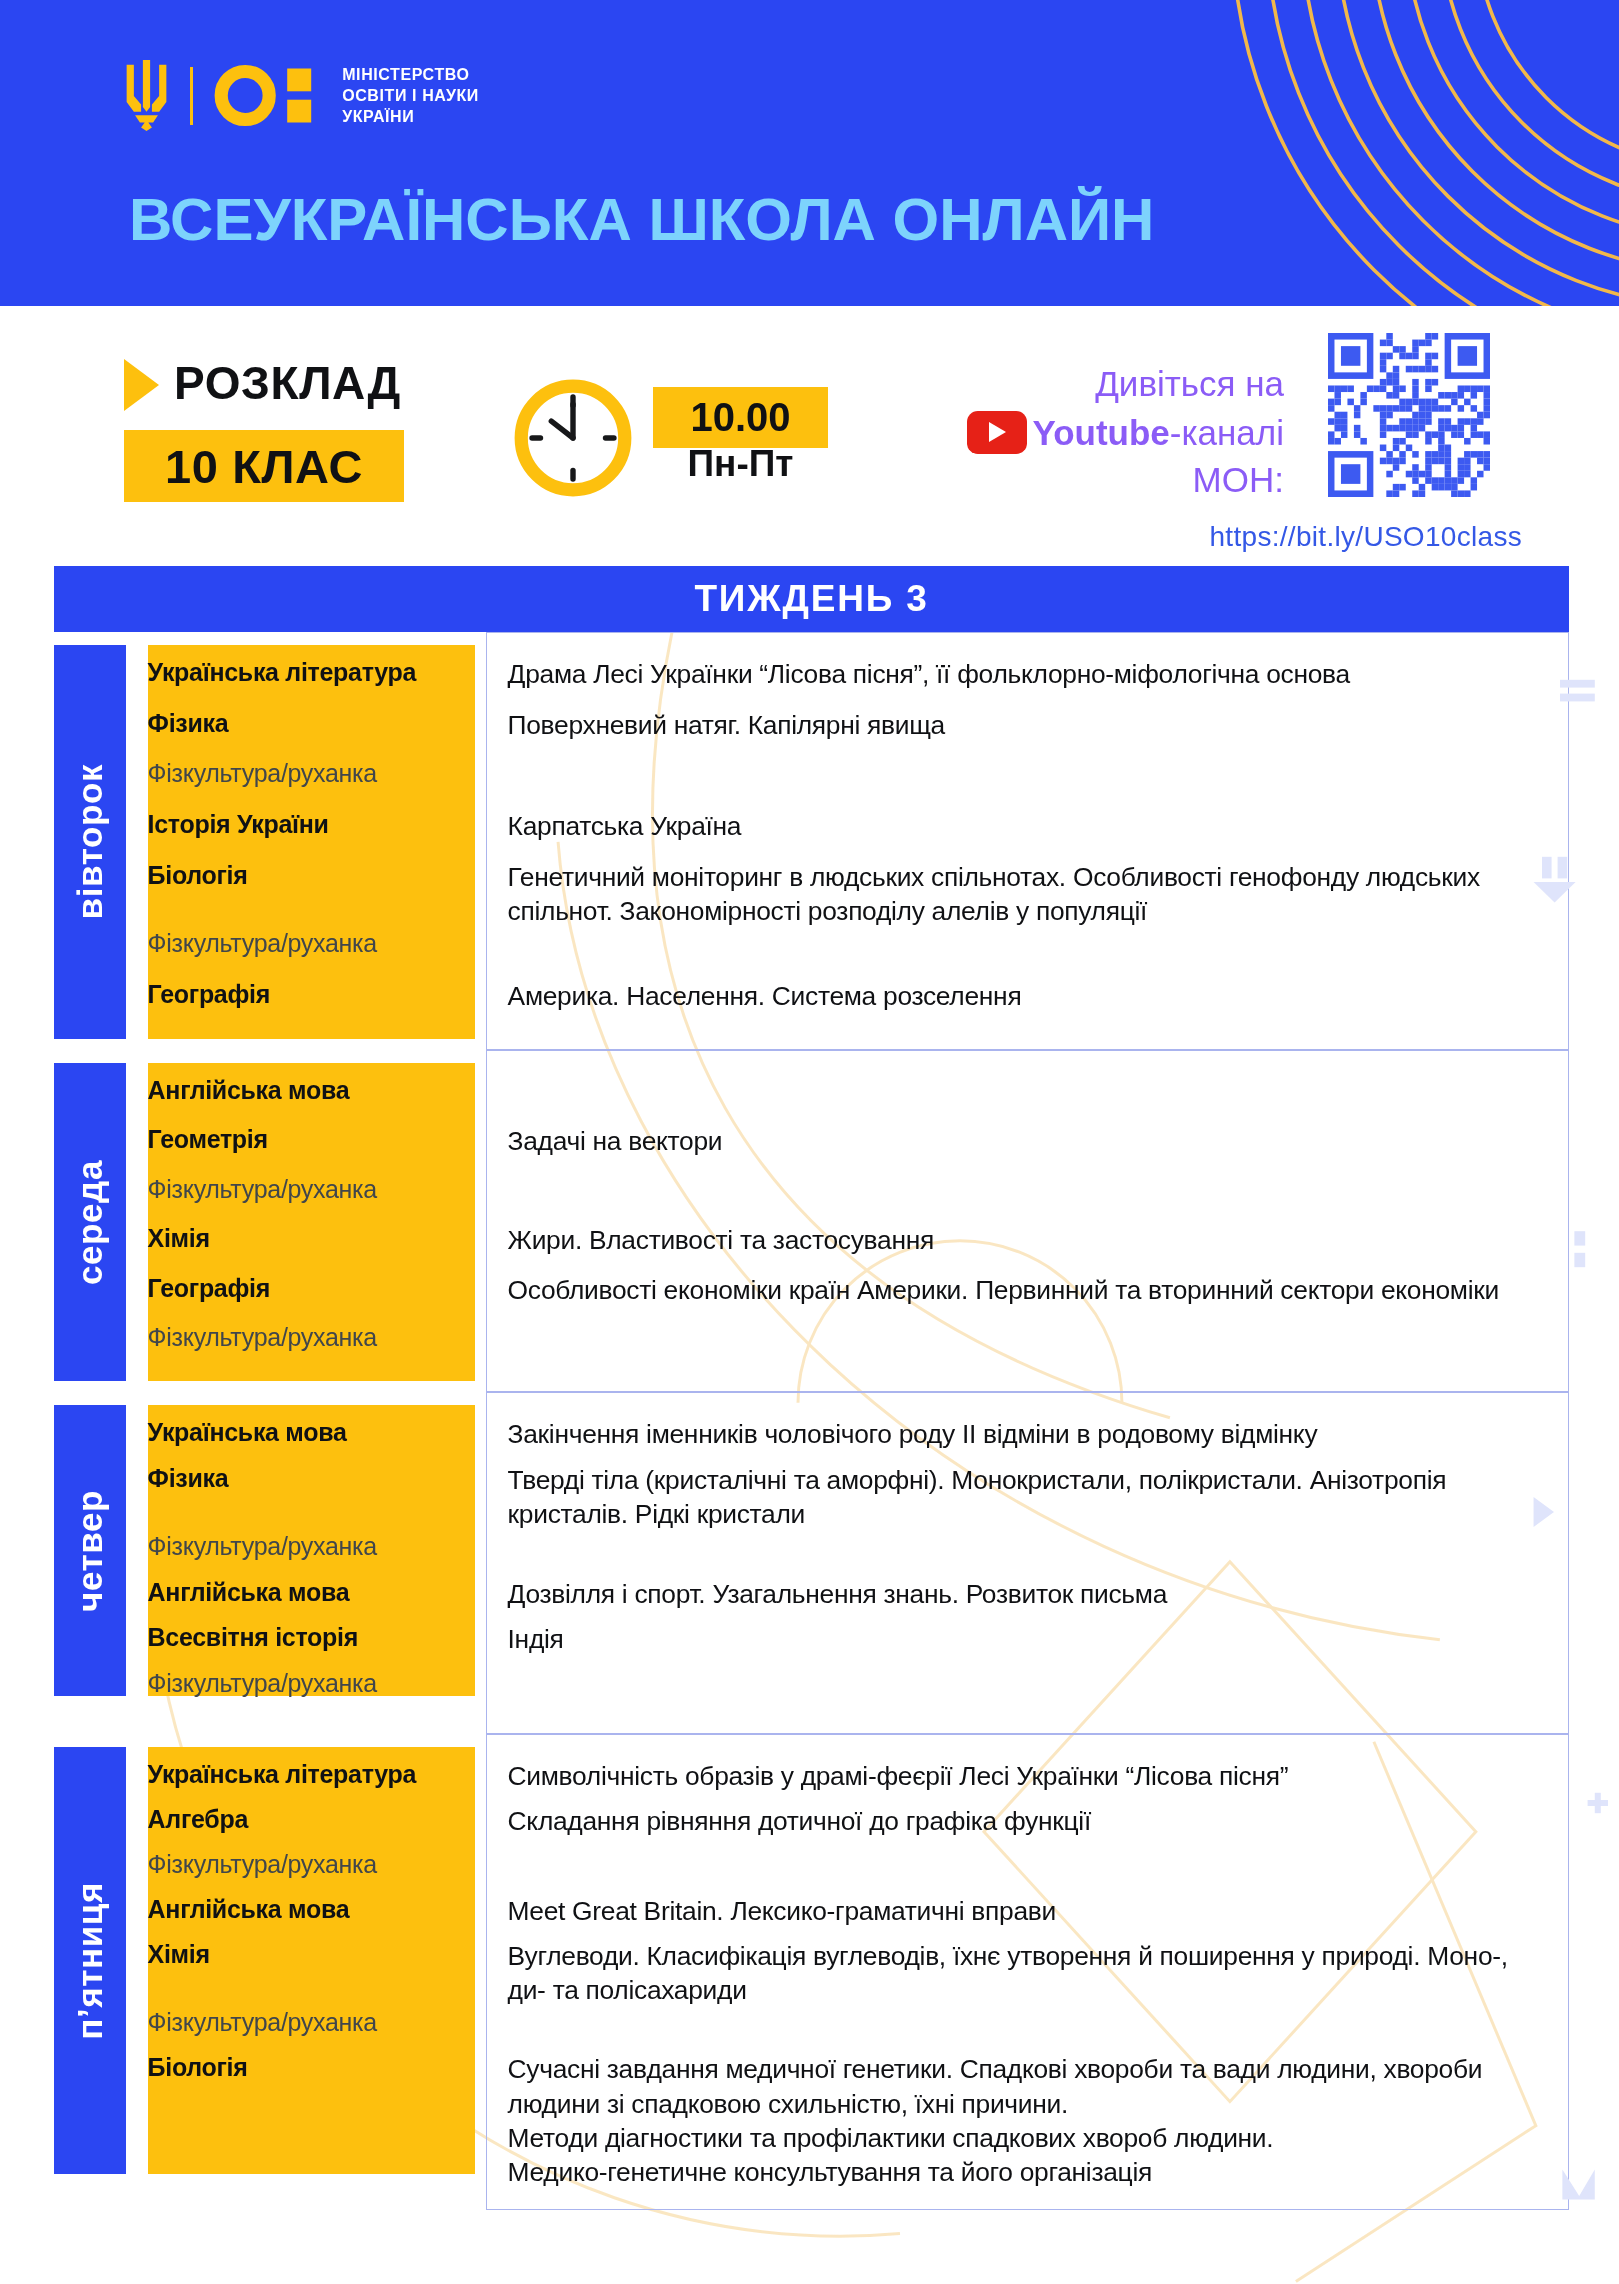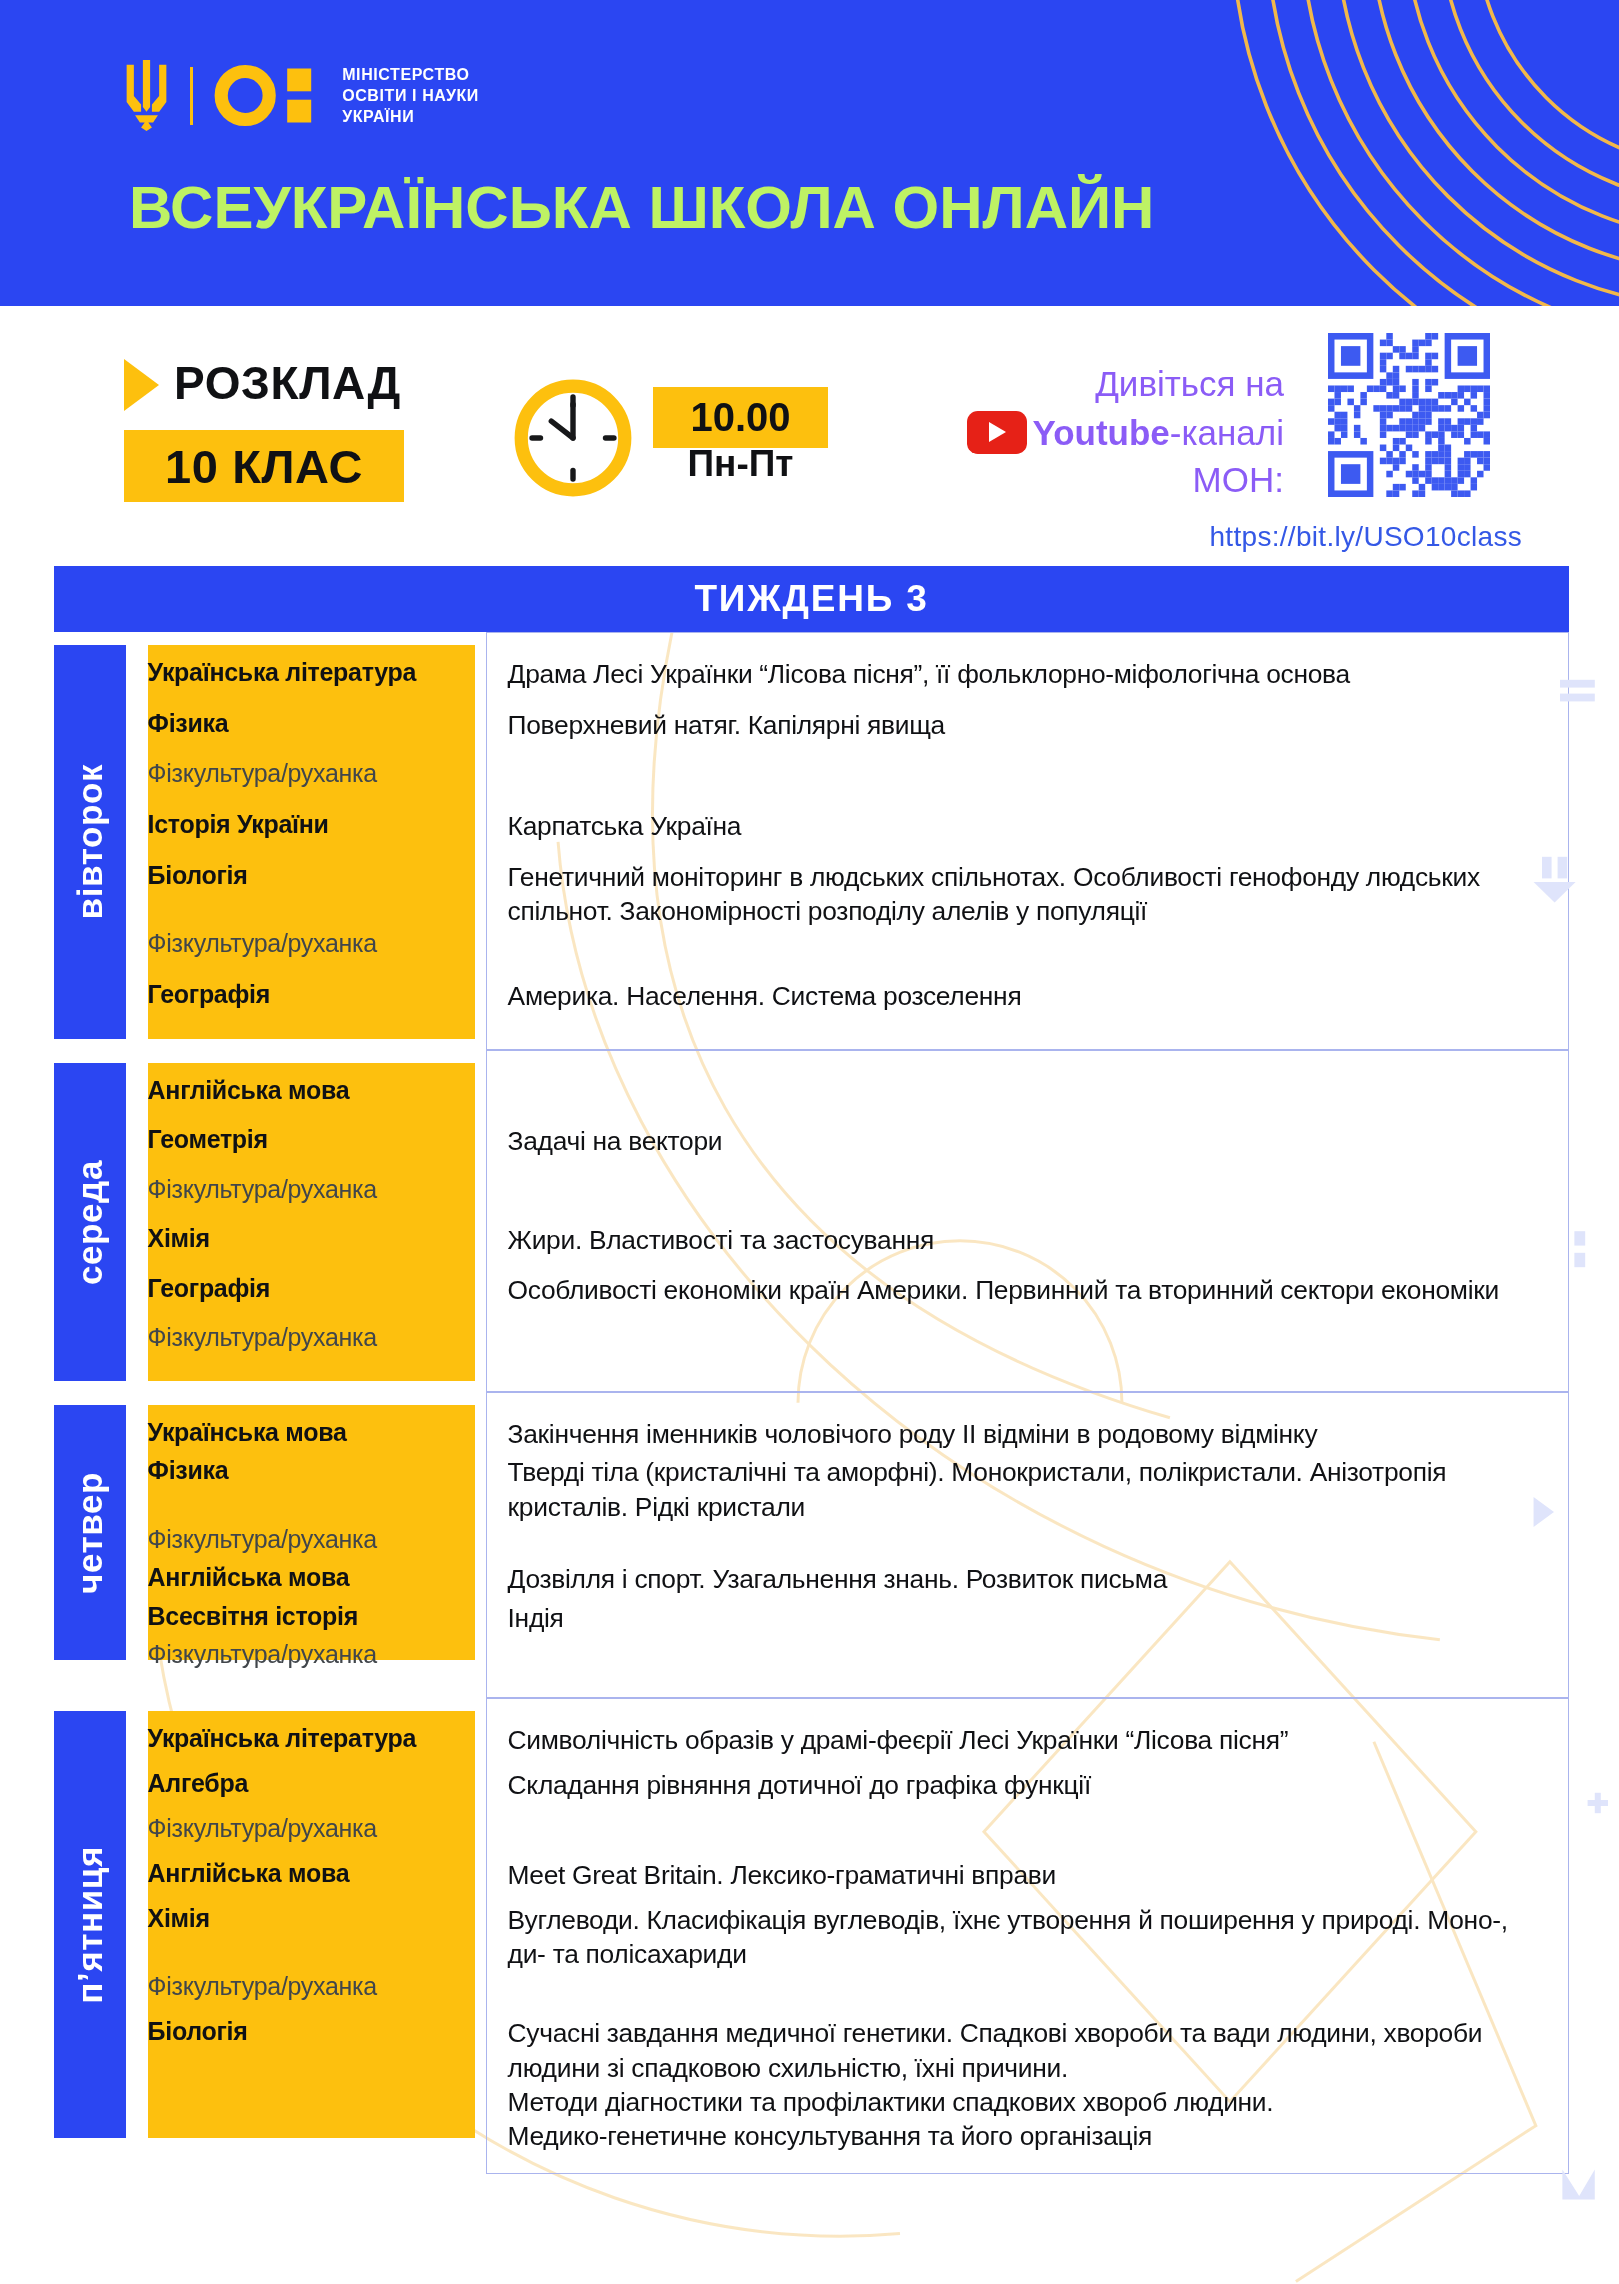--- a/index.html
+++ b/index.html
@@ -8,21 +8,21 @@
     width:1620px; height:2284px; position:relative; overflow:hidden;
     font-family:"Liberation Sans", sans-serif; color:#101114;
   }
   
   .header { position:relative; width:100%; height:306px; background:#2b46f2; z-index:2; }
   .header-arcs { position:absolute; top:0; right:0; width:456px; height:306px; overflow:hidden; pointer-events:none; }
   .logo-block { position:absolute; left:123px; top:60px; display:flex; align-items:center; gap:20.4px; }
   .logo-sep { width:3px; height:58px; background:#fdc00e; }
   .ministry-text { color:#ffffff; font-weight:bold; font-size:16px; line-height:1.32; letter-spacing:0.6px; }
   .page-title {
-    position:absolute; left:129px; top:173px; color:#bef264; font-weight:bold;
+    position:absolute; left:129px; top:185px; color:#7dd3fc; font-weight:bold;
     font-size:60px; letter-spacing:0px; white-space:nowrap;
   }
   
   .band { position:relative; width:100%; height:260px; background:#ffffff; z-index:2; }
   .sched-arrow {
     position:absolute; left:124px; top:53px; width:0; height:0;
     border-top:26.4px solid transparent; border-bottom:26.4px solid transparent; border-left:35px solid #fdc00e;
   }
   .sched-label { position:absolute; left:174px; top:50px; font-size:46px; font-weight:bold; letter-spacing:0.6px; }
   .class-chip {
@@ -69,21 +69,21 @@
     position:relative; display:grid; grid-template-columns:327px 11.4px 1fr;
     padding:25px 0 20.4px 0; height:100%; align-content:stretch;
   }
   .subj-cell { grid-column:1; padding-right:8.4px; align-self:start; }
   .topic-cell { grid-column:3; padding-left:21.6px; padding-right:42px; align-self:start; }
   .subject { font-size:25px; font-weight:bold; letter-spacing:-0.3px; line-height:1.25; }
   .pe .subject { font-weight:normal; color:#41464b; letter-spacing:-0.3px; }
   .topic { font-size:26.4px; line-height:1.3; letter-spacing:-0.3px; white-space:pre-line; }
   .h-tue { height:418px; }
   .h-wed { height:342px; }
-  .h-thu { height:306px; }
+  .h-thu { height:342px; }
   .h-fri { height:476px; }
   .d-thu .yellow-bg { bottom:38px; } .d-thu .day-col { margin-bottom:38px; }
   .d-fri .yellow-bg { bottom:36px; } .d-fri .day-col { margin-bottom:36px; }
   
   .mid-deco { position:absolute; left:0; top:566px; width:1620px; height:1718px; z-index:1; pointer-events:none; }
   .edge-deco { position:absolute; inset:0; z-index:3; pointer-events:none; }
 </style>
 </head>
 <body>
 

